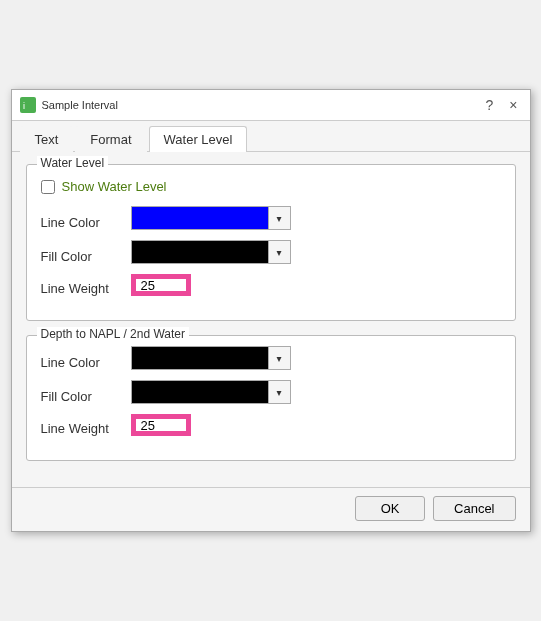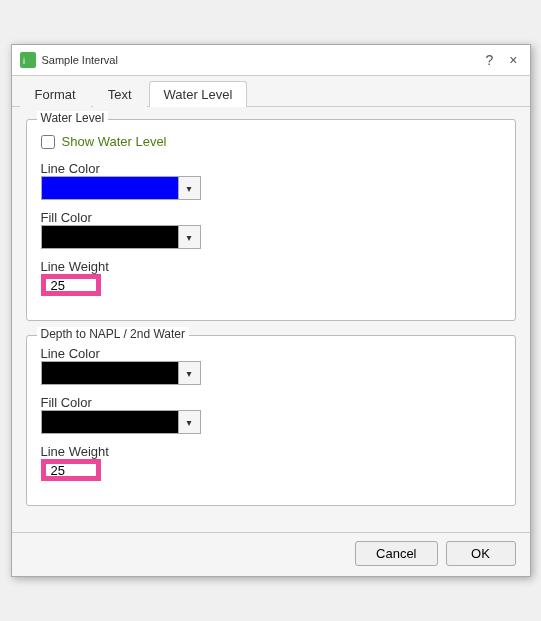--- a/index.html
+++ b/index.html
@@ -121,23 +121,22 @@
       width: 14px;
       height: 14px;
       cursor: pointer;
     }
     .checkbox-label {
       font-size: 13px;
       color: #4d7c0f;
     }
     .field-row {
       display: flex;
-      align-items: flex-start;
+      align-items: flex-end;
       margin-bottom: 10px;
-      flex-direction: column;
     }
     .field-label {
       width: 90px;
       font-size: 13px;
       color: #333;
       flex-shrink: 0;
     }
     .color-dropdown {
       display: flex;
       align-items: center;
@@ -206,24 +205,24 @@
     </div>
     <span class="title-bar-title">Sample Interval</span>
     <div class="title-bar-controls">
       <button class="title-btn">?</button>
       <button class="title-btn">×</button>
     </div>
   </div>
 
   <div class="tabs-bar">
     <div class="tab">
+      <span>Text</span>
+    </div>
+    <div class="tab">
       <span>Format</span>
-    </div>
-    <div class="tab">
-      <span>Text</span>
     </div>
     <div class="tab active">
       <span>Water Level</span>
     </div>
   </div>
 
   <div class="dialog-body">
 
     <div class="section">
       <span class="section-legend">Water Level</span>
@@ -277,17 +276,17 @@
 
       <div class="field-row">
         <span class="field-label">Line Weight</span>
         <input class="line-weight-input" type="text" value="25" style="">
       </div>
     </div>
 
   </div>
 
   <div class="dialog-footer">
+    <button class="footer-btn primary">OK</button>
     <button class="footer-btn">Cancel</button>
-    <button class="footer-btn primary">OK</button>
   </div>
 
 </div>
 
 </body></html>

